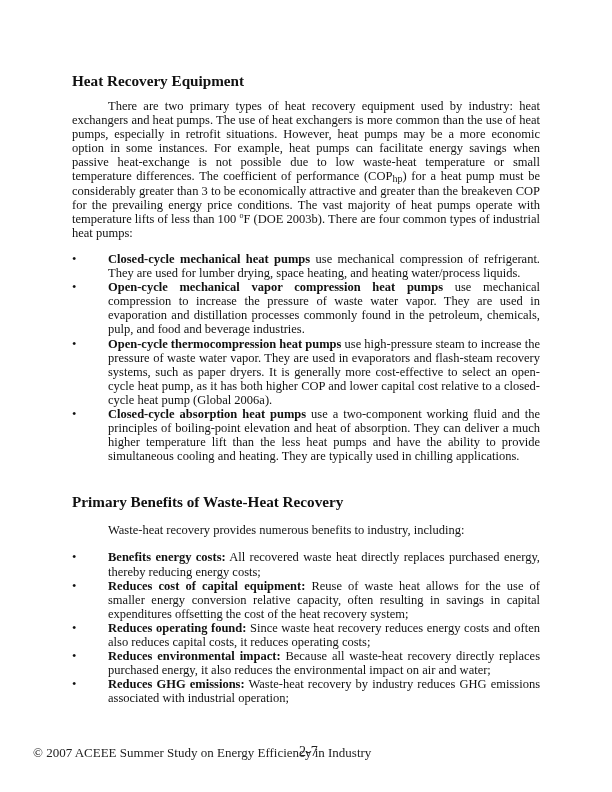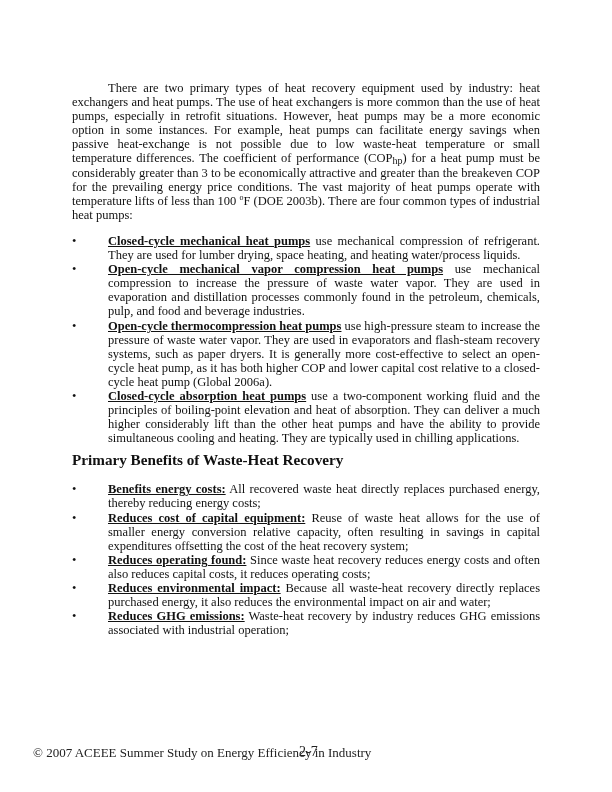--- a/index.html
+++ b/index.html
@@ -7,43 +7,45 @@
          font-family: "Liberation Serif", "DejaVu Serif", serif; color: #111; }
   .page { position: absolute; left: 72px; top: 72px; width: 468px; }
   h2 { font-size: 15.2px; font-weight: bold; margin: 0; line-height: 18px; }
   p, li { font-size: 12.5px; line-height: 14.1px; text-align: justify; margin: 0; }
   .indent { text-indent: 36px; }
   .h1 { margin-top: 0; }
   .p1 { margin-top: 9px; }
   ul { list-style: none; margin: 12px 0 0 0; padding: 0; }
   li { position: relative; padding-left: 36px; margin: 0; }
   li .bullet { position: absolute; left: 0; top: 0; }
-  b { font-weight: bold; text-decoration: underline; }
-  .h2 { margin-top: 6px; }
+  b { font-weight: bold; }
+  .h2 { margin-top: 30px; }
   .p2 { margin-top: 12px; padding-left: 36px; }
   ul.list2 { margin-top: 13px; }
   sub { font-size: 10px; vertical-align: -2px; line-height: 0; }
   sup { font-size: 8px; vertical-align: 5px; line-height: 0; }
   .footer { position: absolute; top: 745px; left: 33px; font-size: 13px; color: #222; }
   .pageno { position: absolute; top: 744px; left: 299px; font-size: 14px; color: #222; }
 </style>
 </head>
 <body>
 
 <div class="page">
+  <h2 class="h1">Heat Recovery Equipment</h2>
   <p class="indent p1"><span>There are two primary types of heat recovery equipment used by industry: heat exchangers and heat pumps. The use of heat exchangers is more common than the use of heat pumps, especially in retrofit situations. However, heat pumps may be a more economic option in some instances. For example, heat pumps can facilitate energy savings when passive heat-exchange is not possible due to low waste-heat temperature or small temperature differences. The coefficient of performance (COP</span><sub>hp</sub><span>) for a heat pump must be considerably greater than 3 to be economically attractive and greater than the breakeven COP for the prevailing energy price conditions. The vast majority of heat pumps operate with temperature lifts of less than 100 </span><sup>o</sup><span>F (DOE 2003b). There are four common types of industrial heat pumps:</span></p>
 
   <ul>
     <li><span class="bullet">•</span><b>Closed-cycle mechanical heat pumps</b><span> use mechanical compression of refrigerant. They are used for lumber drying, space heating, and heating water/process liquids.</span></li>
     <li><span class="bullet">•</span><b>Open-cycle mechanical vapor compression heat pumps</b><span> use mechanical compression to increase the pressure of waste water vapor. They are used in evaporation and distillation processes commonly found in the petroleum, chemicals, pulp, and food and beverage industries.</span></li>
     <li><span class="bullet">•</span><b>Open-cycle thermocompression heat pumps</b><span> use high-pressure steam to increase the pressure of waste water vapor. They are used in evaporators and flash-steam recovery systems, such as paper dryers. It is generally more cost-effective to select an open-cycle heat pump, as it has both higher COP and lower capital cost relative to a closed-cycle heat pump (Global 2006a).</span></li>
-    <li><span class="bullet">•</span><b>Closed-cycle absorption heat pumps</b><span> use a two-component working fluid and the principles of boiling-point elevation and heat of absorption. They can deliver a much higher considerably lift than the other heat pumps and have the ability to provide simultaneous cooling and heating. They are typically used in chilling applications.</span></li>
+    <li><span class="bullet">•</span><b>Closed-cycle absorption heat pumps</b><span> use a two-component working fluid and the principles of boiling-point elevation and heat of absorption. They can deliver a much higher temperature lift than the less heat pumps and have the ability to provide simultaneous cooling and heating. They are typically used in chilling applications.</span></li>
   </ul>
 
   <h2 class="h2">Primary Benefits of Waste-Heat Recovery</h2>
+  <p class="p2">Waste-heat recovery provides numerous benefits to industry, including:</p>
 
   <ul class="list2">
     <li><span class="bullet">•</span><b>Benefits energy costs:</b><span> All recovered waste heat directly replaces purchased energy, thereby reducing energy costs;</span></li>
     <li><span class="bullet">•</span><b>Reduces cost of capital equipment:</b><span> Reuse of waste heat allows for the use of smaller energy conversion relative capacity, often resulting in savings in capital expenditures offsetting the cost of the heat recovery system;</span></li>
     <li><span class="bullet">•</span><b>Reduces operating found:</b><span> Since waste heat recovery reduces energy costs and often also reduces capital costs, it reduces operating costs;</span></li>
     <li><span class="bullet">•</span><b>Reduces environmental impact:</b><span> Because all waste-heat recovery directly replaces purchased energy, it also reduces the environmental impact on air and water;</span></li>
     <li><span class="bullet">•</span><b>Reduces GHG emissions:</b><span> Waste-heat recovery by industry reduces GHG emissions associated with industrial operation;</span></li>
   </ul>
 </div>
 

